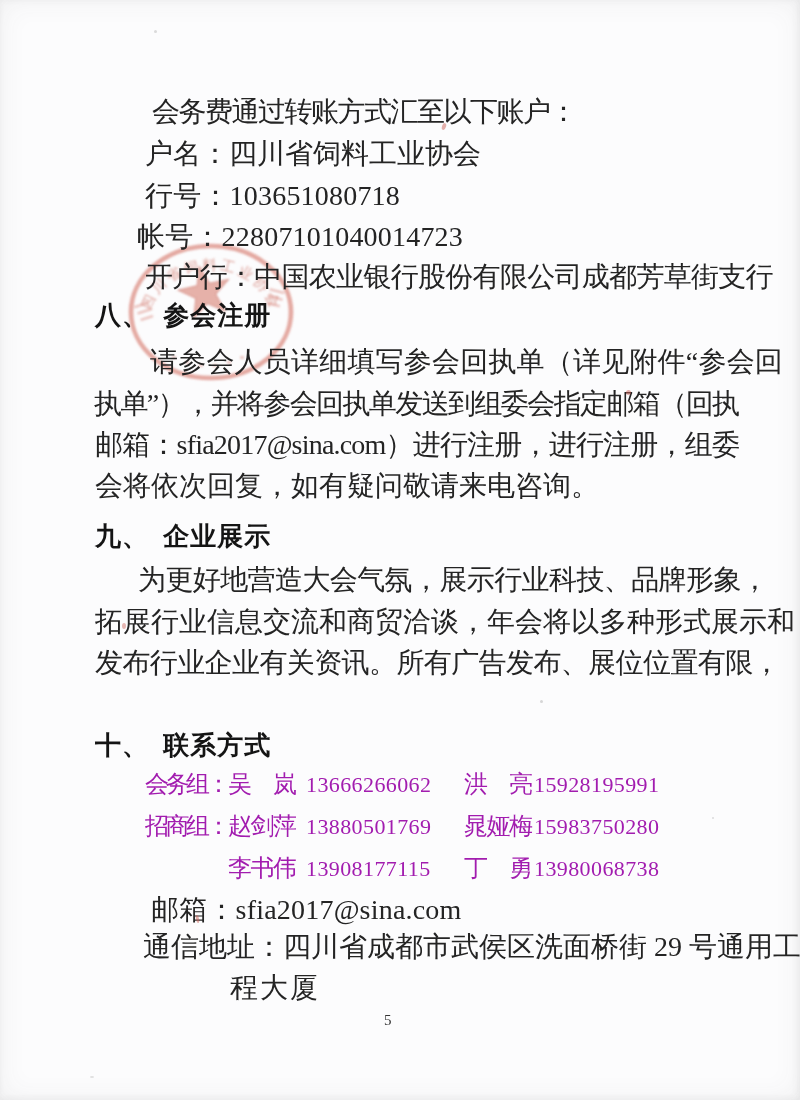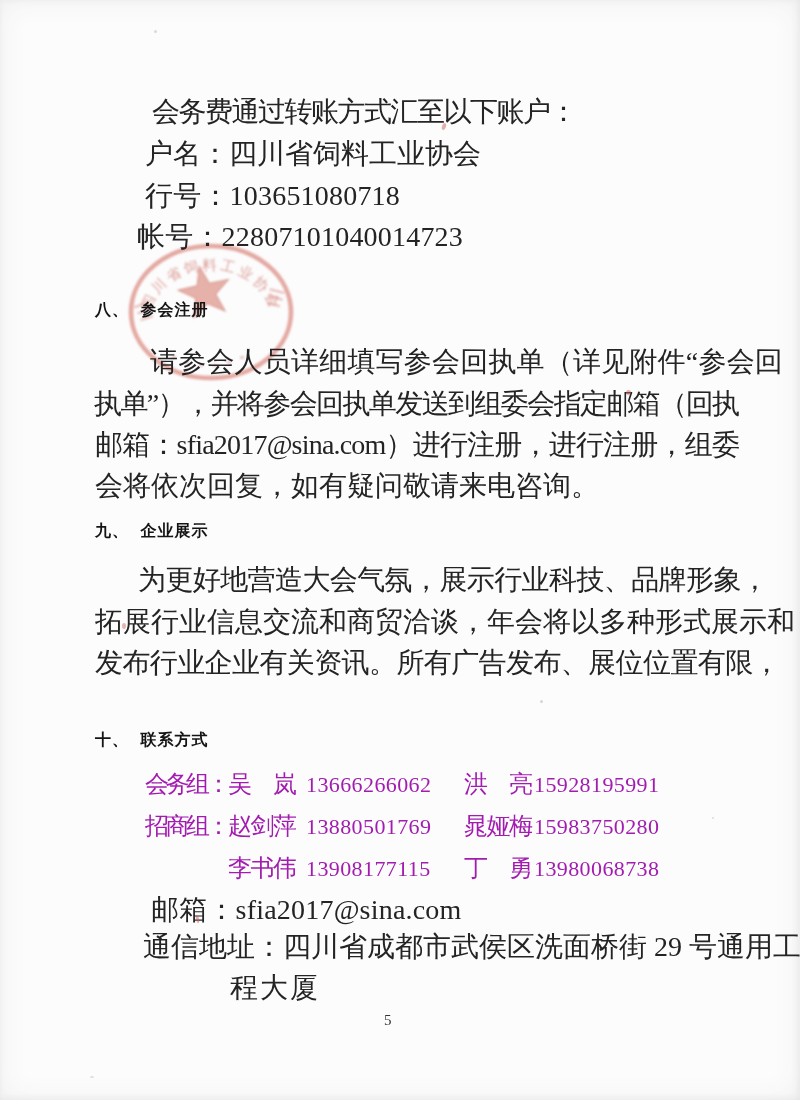--- a/index.html
+++ b/index.html
@@ -20,21 +20,21 @@
   .tline {
     position:absolute;
     font-size:28px;
     line-height:1.15;
     white-space:pre;
     color:#242424;
   }
   .heading {
     font-family:"Liberation Sans","DejaVu Sans",sans-serif;
     font-weight:bold;
-    font-size:16px;
+    font-size:26px;
     letter-spacing:1px;
     word-spacing:6px;
     color:#141414;
   }
   .contact-row {
     position:absolute;
     left:145px;
     display:grid;
     grid-template-columns:83px 78px 132px 26px 70px auto;
     align-items:baseline;
@@ -100,20 +100,21 @@
       </g>
     </g>
   </svg>
 
   <div class="textlayer">
 
     <div class="tline" style="left:152px;top:96px;letter-spacing:-1.5px">会务费通过转账方式汇至以下账户：</div>
     <div class="tline" style="left:145px;top:138px;letter-spacing:0">户名：四川省饲料工业协会</div>
     <div class="tline" style="left:145px;top:180px;letter-spacing:0.2px">行号：103651080718</div>
     <div class="tline" style="left:137px;top:221px;letter-spacing:0.2px">帐号：22807101040014723</div>
+    <div class="tline" style="left:145px;top:261px;letter-spacing:-0.7px">开户行：中国农业银行股份有限公司成都芳草街支行</div>
 
     <div class="tline heading" style="left:95px;top:301px">八、 参会注册</div>
     <div class="tline" style="left:150px;top:346px;letter-spacing:0.2px">请参会人员详细填写参会回执单（详见附件“参会回</div>
     <div class="tline" style="left:94px;top:388px;letter-spacing:-1.6px">执单”），并将参会回执单发送到组委会指定邮箱（回执</div>
     <div class="tline" style="left:95px;top:429px;letter-spacing:-0.8px">邮箱：sfia2017@sina.com）进行注册，进行注册，组委</div>
     <div class="tline" style="left:95px;top:470px;letter-spacing:0">会将依次回复，如有疑问敬请来电咨询。</div>
 
     <div class="tline heading" style="left:95px;top:522px">九、 企业展示</div>
     <div class="tline" style="left:95px;top:606px;letter-spacing:0">拓展行业信息交流和商贸洽谈，年会将以多种形式展示和</div>
     <div class="tline" style="left:138px;top:564px;letter-spacing:-0.6px">为更好地营造大会气氛，展示行业科技、品牌形象，</div>

